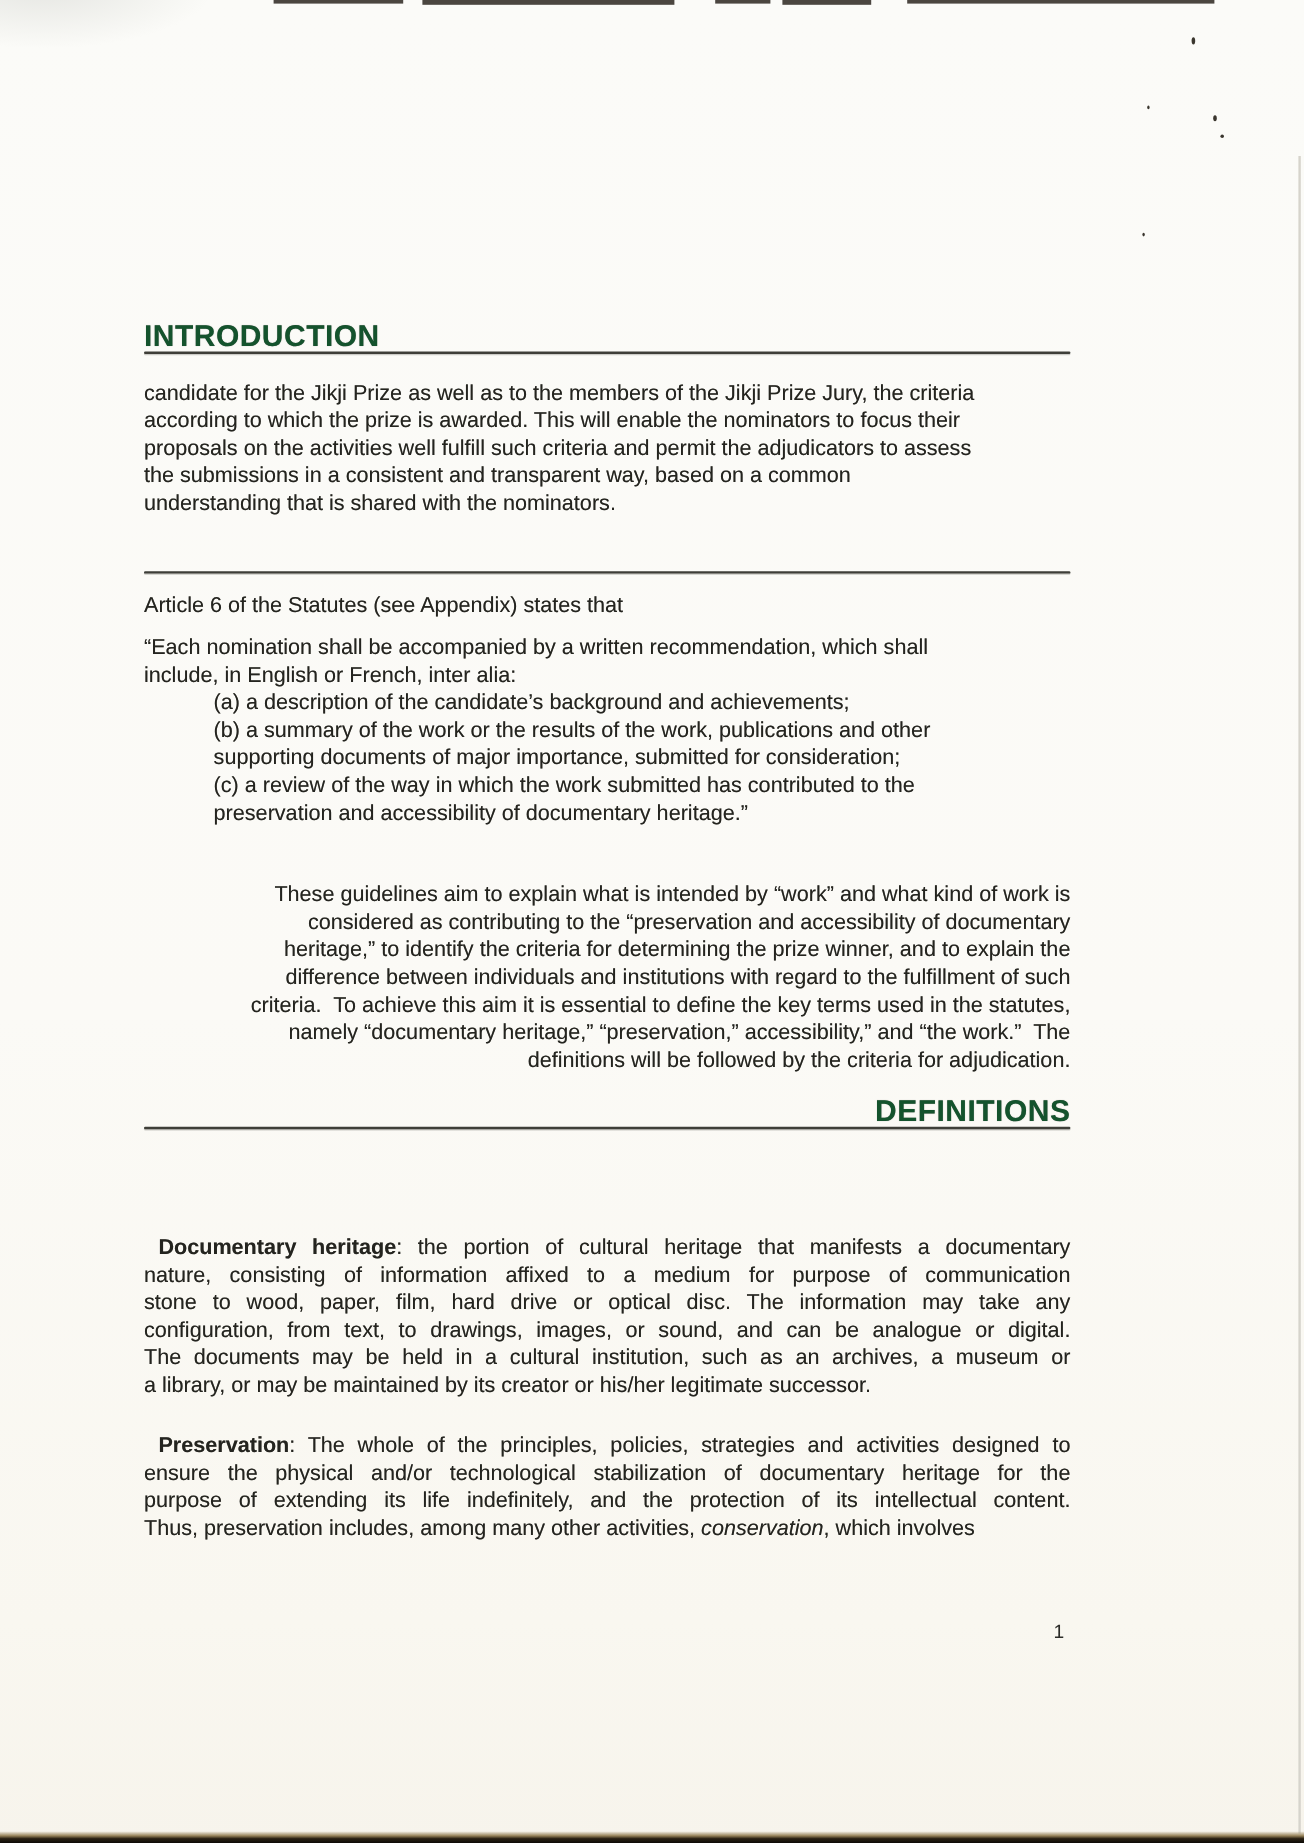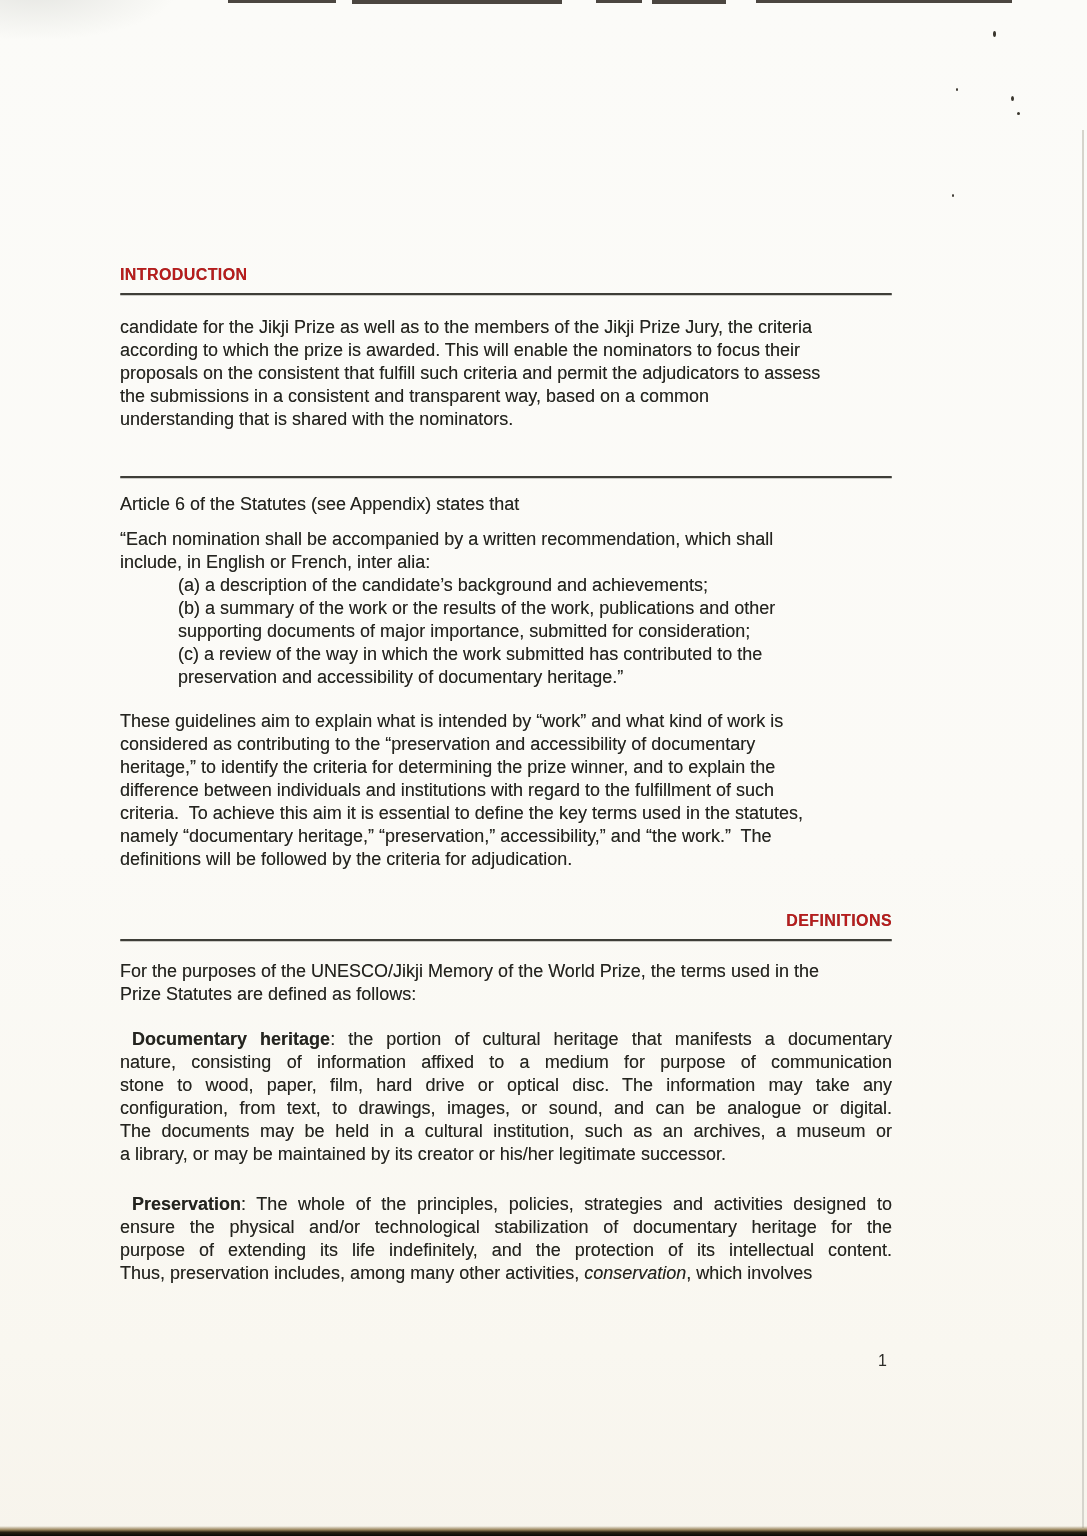--- a/index.html
+++ b/index.html
@@ -18,24 +18,24 @@
   .page {
     position: absolute;
     inset: 0;
   }
   .block {
     position: absolute;
     left: 120px;
     width: 772px;
   }
   .heading {
-    font-size: 16px;
+    font-size: 25px;
     font-weight: bold;
     letter-spacing: 0.4px;
-    color: #b91c1c;
+    color: #14532d;
     text-shadow: 0 0 0.6px rgba(20,20,16,0.55);
   }
   .rule {
     position: absolute;
     left: 120px;
     width: 772px;
     height: 2px;
     background: #3e3e38;
     box-shadow: 0 1px 0 rgba(62,62,56,0.25);
     border-radius: 1px;
@@ -121,21 +121,21 @@
   <div class="speck" style="left:1011px; top:96px; width:3px; height:5px;"></div>
   <div class="speck" style="left:1017px; top:112px; width:3px; height:3px;"></div>
   <div class="speck" style="left:952px; top:194px; width:2px; height:3px;"></div>
 
   <div class="block heading" style="top:266px;">INTRODUCTION</div>
   <div class="rule" style="top:293px;"></div>
 
   <div class="block para" style="top:316px;">
       <div class="line">candidate for the Jikji Prize as well as to the members of the Jikji Prize Jury, the criteria</div>
       <div class="line">according to which the prize is awarded. This will enable the nominators to focus their</div>
-      <div class="line">proposals on the consistent that fulfill such criteria and permit the adjudicators to assess</div>
+      <div class="line">proposals on the activities well fulfill such criteria and permit the adjudicators to assess</div>
       <div class="line">the submissions in a consistent and transparent way, based on a common</div>
       <div class="line last">understanding that is shared with the nominators.</div>
     </div>
 
   <div class="rule" style="top:476px;"></div>
   <div class="block para" style="top:481px;margin-top:12px;">
     <div class="line last">Article 6 of the Statutes (see Appendix) states that</div>
   </div>
 
   <div class="block para" style="top:528px;">
@@ -143,37 +143,33 @@
       <div class="line last">include, in English or French, inter alia:</div>
     </div>
   <div class="block para indent" style="top:574px;">
       <div class="line">(a) a description of the candidate’s background and achievements;</div>
       <div class="line">(b) a summary of the work or the results of the work, publications and other</div>
       <div class="line">supporting documents of major importance, submitted for consideration;</div>
       <div class="line">(c) a review of the way in which the work submitted has contributed to the</div>
       <div class="line last">preservation and accessibility of documentary heritage.”</div>
     </div>
 
-  <div class="block para" style="top:710px;">
+  <div class="block para" style="top:734px;text-align:right;">
       <div class="line">These guidelines aim to explain what is intended by “work” and what kind of work is</div>
       <div class="line">considered as contributing to the “preservation and accessibility of documentary</div>
       <div class="line">heritage,” to identify the criteria for determining the prize winner, and to explain the</div>
       <div class="line">difference between individuals and institutions with regard to the fulfillment of such</div>
       <div class="line">criteria.  To achieve this aim it is essential to define the key terms used in the statutes,</div>
       <div class="line">namely “documentary heritage,” “preservation,” accessibility,” and “the work.”  The</div>
       <div class="line last">definitions will be followed by the criteria for adjudication.</div>
     </div>
 
   <div class="block heading" style="top:912px;text-align:right;">DEFINITIONS</div>
   <div class="rule" style="top:939px;"></div>
 
-  <div class="block para" style="top:960px;">
-      <div class="line">For the purposes of the UNESCO/Jikji Memory of the World Prize, the terms used in the</div>
-      <div class="line last">Prize Statutes are defined as follows:</div>
-    </div>
 
   <div class="block para justify" style="top:1028px;">
       <div class="line"><span class="b">Documentary heritage</span><span>: the portion of cultural heritage that manifests a documentary</span></div>
       <div class="line">nature, consisting of information affixed to a medium for purpose of communication</div>
       <div class="line">stone to wood, paper, film, hard drive or optical disc.  The information may take any</div>
       <div class="line">configuration, from text, to drawings, images, or sound, and can be analogue or digital.</div>
       <div class="line">The documents may be held in a cultural institution, such as an archives, a museum or</div>
       <div class="line last">a library, or may be maintained by its creator or his/her legitimate successor.</div>
     </div>
 

